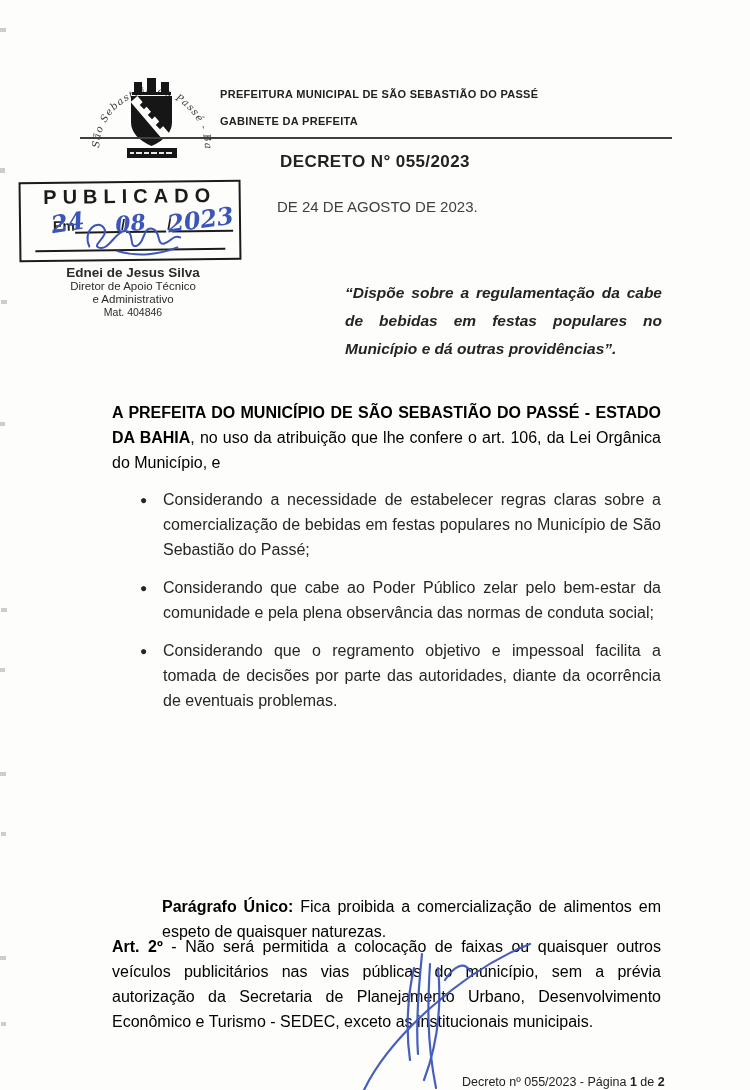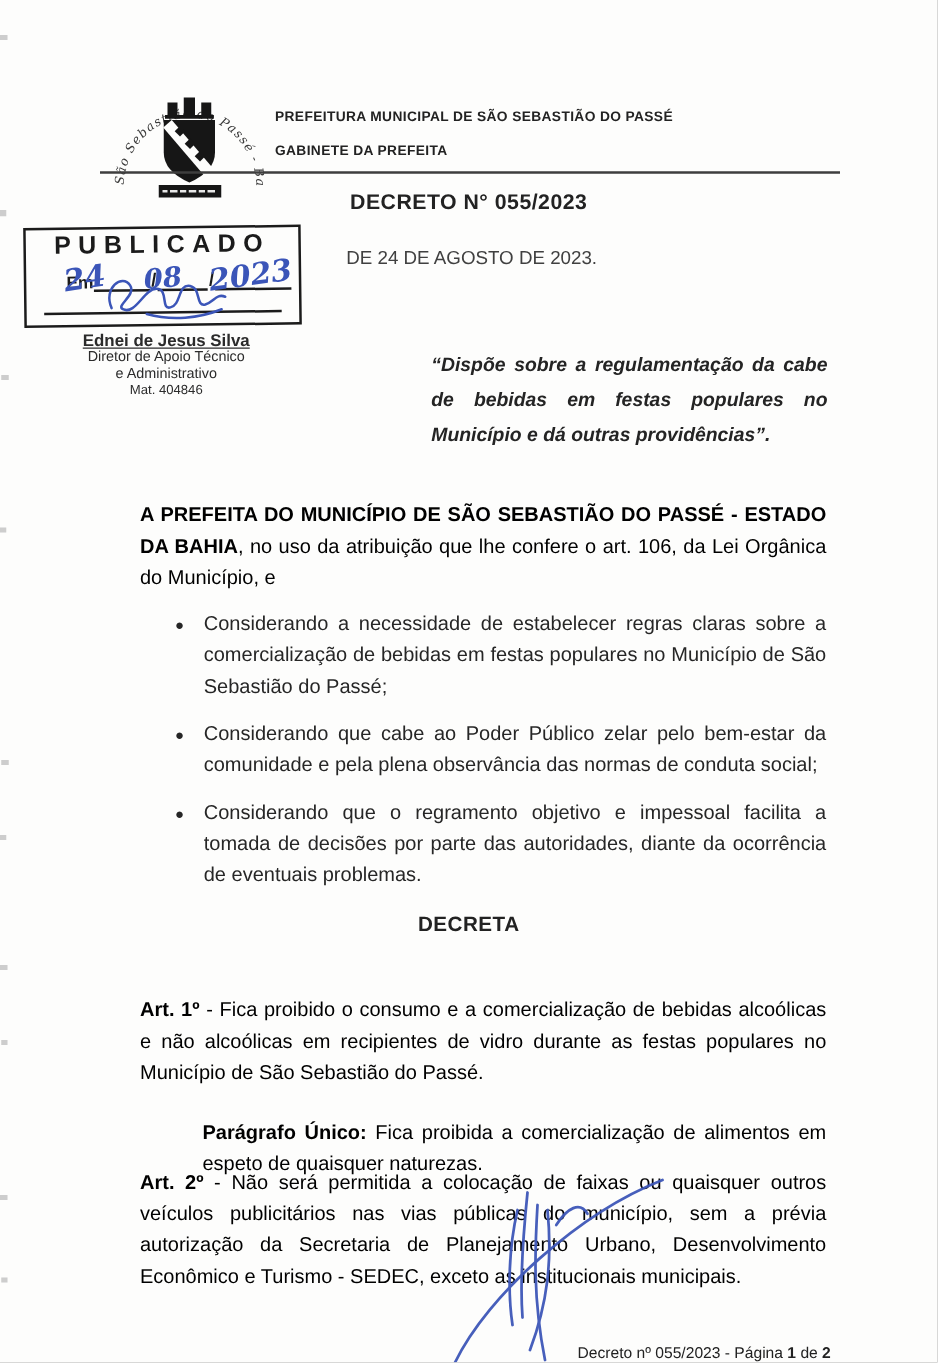--- a/index.html
+++ b/index.html
@@ -29,21 +29,21 @@
   .b1{width:52px;} .b2{width:46px;} .b3{width:70px;}
   .stamp-slash{font-weight:bold;font-size:15px;color:#1b1b1b;padding:0 1px;}
   .stamp-sigline{position:absolute;left:14px;right:14px;top:66px;border-bottom:2.5px solid #1b1b1b;}
   .hw{font-family:"DejaVu Serif", serif;font-style:italic;color:#3b55b8;position:absolute;font-weight:bold;}
   .hw-day{left:30px;top:24px;font-size:24px;transform:rotate(-8deg);}
   .hw-month{left:94px;top:27px;font-size:22px;transform:rotate(-5deg);}
   .hw-year{left:146px;top:23px;font-size:24px;transform:rotate(-7deg);}
   .stamp-sig-svg{position:absolute;left:58px;top:33px;}
   
   .officer{position:absolute;left:28px;top:265px;width:210px;text-align:center;color:#2b2b2b;}
-  .officer .name{font-weight:bold;font-size:13.5px;line-height:15px;text-decoration:underline;}
+  .officer .name{font-weight:bold;font-size:13.5px;line-height:15px;}
   .officer .role{font-size:11.5px;line-height:13px;}
   .officer .mat{font-size:10.5px;line-height:13px;}
   
   .quote{position:absolute;left:345px;top:279px;width:317px;
     font-weight:bold;font-style:italic;font-size:15.5px;line-height:28px;text-align:justify;color:#242424;}
   
   .para{position:absolute;font-size:16px;line-height:25px;text-align:justify;color:#000000;}
   .preamble{left:112px;top:400px;width:549px;}
   .considerations{position:absolute;left:118px;top:487px;width:543px;margin:0;padding:0;list-style:none;}
   .considerations li{position:relative;padding-left:45px;margin-bottom:13px;
@@ -163,25 +163,21 @@
     <li>
       <span class="bullet-marker">●</span>
       <span>Considerando que cabe ao Poder Público zelar pelo bem-estar da comunidade e pela plena observância das normas de conduta social;</span>
     </li>
     <li>
       <span class="bullet-marker">●</span>
       <span>Considerando que o regramento objetivo e impessoal facilita a tomada de decisões por parte das autoridades, diante da ocorrência de eventuais problemas.</span>
     </li>
   </ul>
 
-  <div class="decreta">DECRETA</div>
-
-  <div class="para art1">
-    <span class="bold">Art. 1º</span><span> - Fica proibido o consumo e a comercialização de bebidas alcoólicas e não alcoólicas em recipientes de vidro durante as festas populares no Município de São Sebastião do Passé.</span>
-  </div>
+
 
   <div class="para paragrafo">
     <span class="bold">Parágrafo Único:</span><span> Fica proibida a comercialização de alimentos em espeto de quaisquer naturezas.</span>
   </div>
 
   <div class="para art2">
     <span class="bold">Art. 2º</span><span> - Não será permitida a colocação de faixas ou quaisquer outros veículos publicitários nas vias públicas do município, sem a prévia autorização da Secretaria de Planejamento Urbano, Desenvolvimento Econômico e Turismo - SEDEC, exceto as institucionais municipais.</span>
   </div>
 
   <svg class="bottom-sig" width="180" height="152" viewBox="0 0 180 152">

